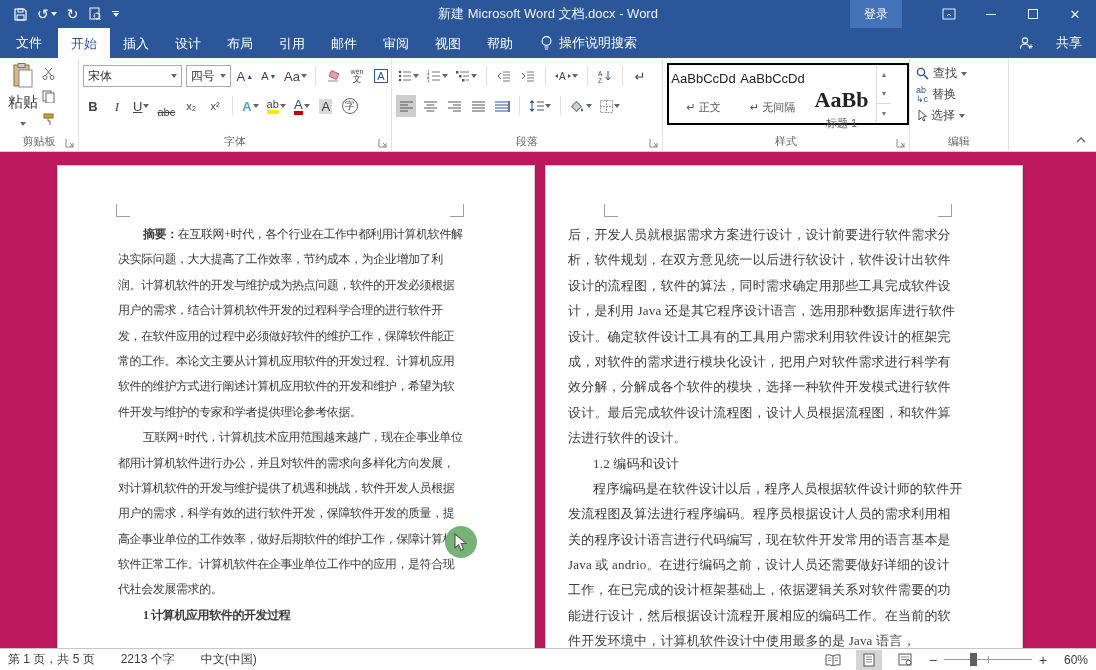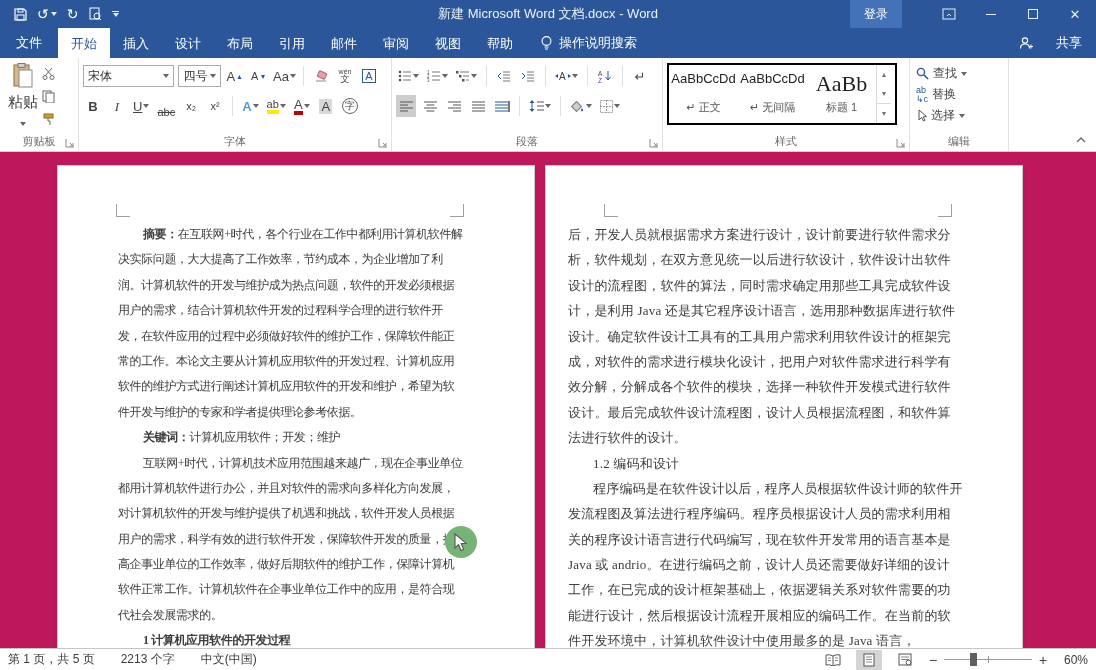--- a/index.html
+++ b/index.html
@@ -27,21 +27,21 @@
   .tabrow { position:absolute; top:28px; left:0; width:100%; height:30px;
     background:#2b579a; display:flex; align-items:stretch; color:#fff; font-size:13px; }
   .tab { padding:16px 13px; display:flex; align-items:center; cursor:default; }
   .tab.active { background:#fff; color:#2b579a; }
   .tab-search { display:flex; align-items:center; gap:6px; margin-left:14px; color:#fff; }
   .tabrow-share { position:absolute; right:14px; top:0; height:30px; display:flex; align-items:center; gap:23px; color:#fff; }
 
   
   .ribbon { position:absolute; top:58px; left:0; width:100%; height:94px;
     background:#fff; border-bottom:1px solid #d2d0ce; display:flex; }
-  .grp { position:relative; height:100%; border-right:1px solid #e4e2e0; padding:5px 12px 16px 4px; }
+  .grp { position:relative; height:100%; border-right:1px solid #e4e2e0; padding:5px 0 16px 4px; }
   .glabel { position:absolute; bottom:2px; left:0; width:100%; text-align:center;
     font-size:11px; color:#6a6a6a; }
   .launcher { position:absolute; bottom:3px; right:3px; width:10px; height:10px; color:#8a8a8a; }
   .row { display:flex; align-items:center; gap:4px; height:26px; }
   .btn { min-width:20px; height:22px; display:flex; align-items:center; justify-content:center;
     font-size:13px; color:#444; gap:1px; padding:0 2px; }
   .btn.active { background:#cdcdcd; }
   .ddg { width:0;height:0;border-left:3px solid transparent;border-right:3px solid transparent;
     border-top:4px solid #666; display:inline-block; }
   .vsep { width:1px; height:20px; background:#e0e0e0; margin:0 3px; }
@@ -54,21 +54,21 @@
   .a-border { border:1px solid #2b579a; padding:0 2px; color:#2b579a; }
   .a-effect { color:#5b9bd5; font-weight:bold; }
   .enclose { border:1px solid #666; border-radius:50%; width:16px; height:16px;
     display:flex; align-items:center; justify-content:center; font-size:10px; }
   .pinyin { display:flex; flex-direction:column; align-items:center; font-size:7px; line-height:1; color:#444; }
 
   
   .gallery { display:flex; border:2px solid #000000; height:62px; }
   .stylecard { width:69px; padding-top:6px; text-align:center; cursor:default; }
   .stylecard .sample { font-size:13px; color:#222; white-space:nowrap; overflow:hidden; height:26px; }
-  .stylecard .sample.h1 { font-size:22px; font-weight:normal; font-family:"Liberation Serif",serif; }
+  .stylecard .sample.h1 { font-size:22px; font-weight:bold; font-family:"Liberation Serif",serif;margin-top:16px; }
   .stylecard .sname { font-size:11px; color:#555; margin-top:3px; white-space:nowrap; }
   .scrollcol { width:15px; border-left:1px solid #d8d8d8; display:flex; flex-direction:column; }
   .scrollcol div { flex:1; display:flex; align-items:center; justify-content:center; font-size:7px; color:#777; }
 
   
   .editrow { display:flex; align-items:center; gap:4px; height:21px; font-size:12px; color:#444; padding-left:2px; }
 
   .collapse { position:absolute; right:10px; bottom:6px; width:10px; height:10px; color:#666; }
 
   
@@ -540,21 +540,20 @@
       <div class="cmark tr"></div>
       <div class="pagetext" id="left-page-text">
           <div class="doc-line ind"><span class="bold">摘要：</span>在互联网+时代，各个行业在工作中都利用计算机软件解</div>
           <div class="doc-line">决实际问题，大大提高了工作效率，节约成本，为企业增加了利</div>
           <div class="doc-line">润。计算机软件的开发与维护成为热点问题，软件的开发必须根据</div>
           <div class="doc-line">用户的需求，结合计算机软件开发的过程科学合理的进行软件开</div>
           <div class="doc-line">发，在软件应用的过程中必须做好软件的维护工作，保障软件能正</div>
           <div class="doc-line">常的工作。本论文主要从计算机应用软件的开发过程、计算机应用</div>
           <div class="doc-line">软件的维护方式进行阐述计算机应用软件的开发和维护，希望为软</div>
           <div class="doc-line">件开发与维护的专家和学者提供理论参考依据。</div>
-          <div class="doc-line ind"><span class="bold">关键词：</span>计算机应用软件；开发；维护</div>
           <div class="doc-line ind">互联网+时代，计算机技术应用范围越来越广，现在企事业单位</div>
           <div class="doc-line">都用计算机软件进行办公，并且对软件的需求向多样化方向发展，</div>
           <div class="doc-line">对计算机软件的开发与维护提供了机遇和挑战，软件开发人员根据</div>
           <div class="doc-line">用户的需求，科学有效的进行软件开发，保障软件开发的质量，提</div>
           <div class="doc-line">高企事业单位的工作效率，做好后期软件的维护工作，保障计算机</div>
           <div class="doc-line">软件正常工作。计算机软件在企事业单位工作中的应用，是符合现</div>
           <div class="doc-line">代社会发展需求的。</div>
           <div class="doc-line ind"><span class="bold">1 计算机应用软件的开发过程</span></div>
         </div>
     </div>

